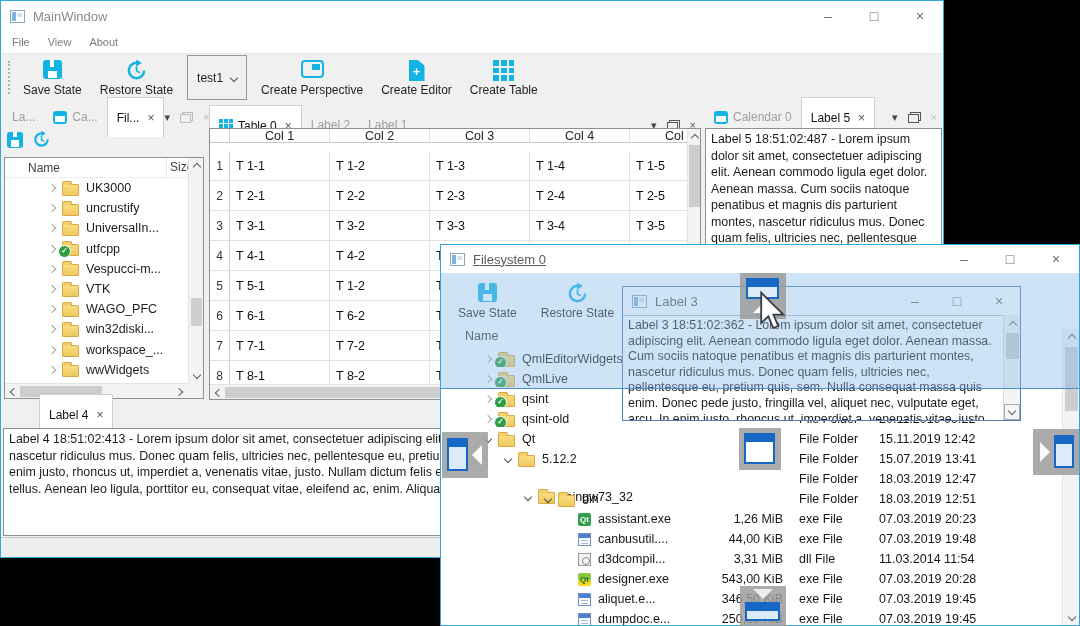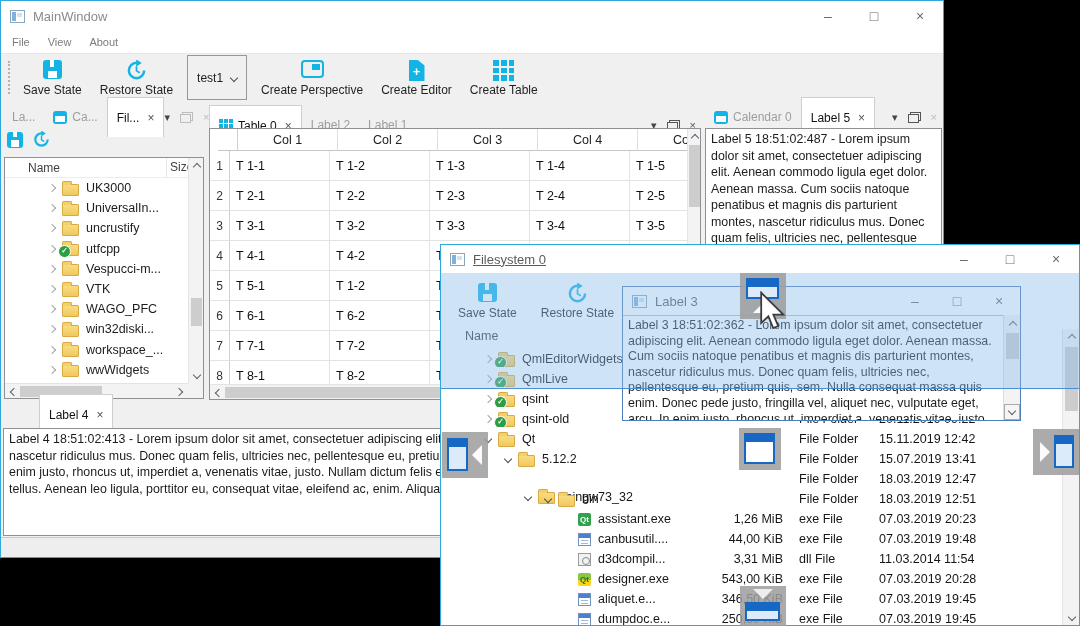--- a/index.html
+++ b/index.html
@@ -74,21 +74,21 @@
   
   .scroll{position:absolute;background:#f3f3f3;}
   .sbtn{position:absolute;width:15px;height:15px;display:flex;align-items:center;justify-content:center;}
   .sarr{width:6px;height:6px;border-right:1.4px solid #5f5f5f;border-bottom:1.4px solid #5f5f5f;}
   .up{transform:rotate(-135deg);margin-top:3px;}
   .down{transform:rotate(45deg);margin-bottom:2px;}
   .left{transform:rotate(135deg);margin-left:3px;}
   .right{transform:rotate(-45deg);margin-right:3px;}
   .sthumb{position:absolute;background:#cdcdcd;}
   
-  .tbl-head{position:absolute;left:8px;top:0;width:478px;height:22px;overflow:hidden;display:flex;}
+  .tbl-head{position:absolute;left:0;top:0;width:478px;height:14px;overflow:hidden;display:flex;}
   .tbl-corner{flex:0 0 20px;border-right:1px solid #cfcfcf;border-bottom:1px solid #c6c6c6;background:#fff;}
   .tbl-h{flex:0 0 100px;display:flex;align-items:center;justify-content:center;font-size:12.5px;color:#222;border-right:1px solid #dedede;border-bottom:1px solid #c6c6c6;}
   .tbl-rows{position:absolute;left:0;top:22px;width:478px;height:234px;overflow:hidden;}
   .tbl-row{display:flex;height:30px;}
   .tbl-rh{flex:0 0 20px;display:flex;align-items:center;justify-content:center;font-size:12px;color:#333;border-right:1px solid #cfcfcf;border-bottom:1px solid #e3e3e3;}
   .tbl-c{flex:0 0 100px;display:flex;align-items:center;padding-left:6px;font-size:12.5px;color:#111;border-right:1px solid #e3e3e3;border-bottom:1px solid #e3e3e3;}
   
   .lorem{font-size:12.4px;line-height:16.5px;color:#1c1c1c;padding:2px 5px;}
   .loremline{white-space:nowrap;}
   
@@ -203,27 +203,27 @@
 
         <div class="trow">
           <span class="chv chev-r"></span>
           <span class="i-folder"></span>
           <span>UK3000</span>
         </div>
 
         <div class="trow">
           <span class="chv chev-r"></span>
           <span class="i-folder"></span>
+          <span>uncrustify</span>
+        </div>
+
+        <div class="trow">
+          <span class="chv chev-r"></span>
+          <span class="i-folder"></span>
           <span>UniversalIn...</span>
-        </div>
-
-        <div class="trow">
-          <span class="chv chev-r"></span>
-          <span class="i-folder"></span>
-          <span>uncrustify</span>
         </div>
 
         <div class="trow">
           <span class="chv chev-r"></span>
           <span class="i-folder-check"></span>
           <span>utfcpp</span>
         </div>
 
         <div class="trow">
           <span class="chv chev-r"></span>

